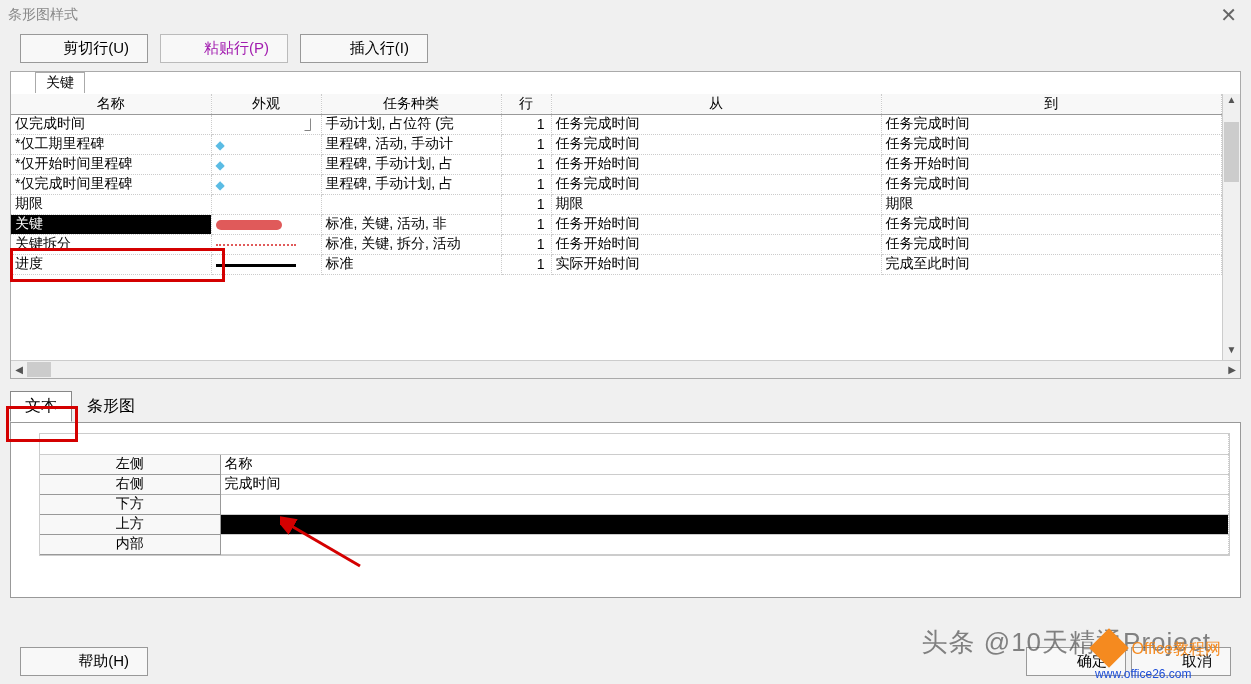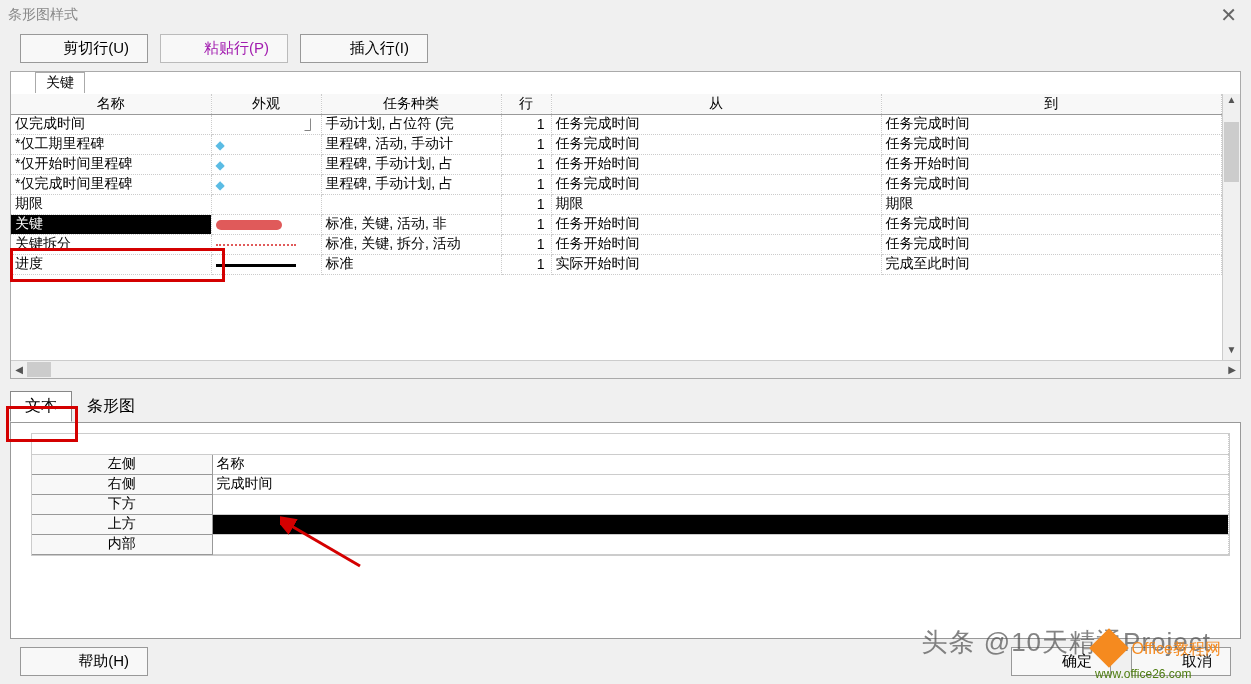--- a/index.html
+++ b/index.html
@@ -113,22 +113,22 @@
   .red-box {
     position:absolute;
     border:3px solid #d40000;
     pointer-events:none;
     z-index:50;
   }
   .lower-panel {
     margin: 0 10px;
     border:1px solid #999;
     background:#fff;
-    height: 217px;
-    padding: 10px 10px 10px 20px;
+    height: 176px;
+    padding: 10px 10px 10px 28px;
     position:relative;
   }
   .lower-grid { border:1px solid #ccc; }
   .lower-grid table th { width:180px; text-align:center; border-right:1px solid #999;}
   .lower-grid td { border-bottom:1px solid #ccc;}
   .sel-black { background:#000; color:#fff; }
 
   .bottom-row {
     position:absolute;
     bottom:8px; left:20px; right:20px;
@@ -351,24 +351,24 @@
   <defs>
       <marker id="ah" markerWidth="10" markerHeight="10" refX="2" refY="3" orient="auto">
     <path d="M0,0 L0,6 L8,3 z" fill="#d40000"></path>
       </marker>
     </defs>
   <line x1="80" y1="50" x2="8" y2="8" stroke="#d40000" stroke-width="3" marker-end="url(#ah)"></line>
 </svg>
 
 <div class="bottom-row">
   <button class="btn">帮助(H)</button>
-  <div style="display:flex; gap:20px;">
+  <div style="display:flex; gap:5px;">
     <button class="btn" style="min-width:100px;">确定</button>
     <button class="btn" style="min-width:100px;">取消</button>
   </div>
 </div>
 
 <div class="watermark1">头条 @10天精通Project</div>
 <div class="watermark2">
   <span class="wm-logo"></span>
   <span>Office教程网</span><br>
-  <span style="font-size:12px;color:#4d7c0f;">www.office26.com</span>
+  <span style="font-size:12px;color:#1d4ed8;">www.office26.com</span>
 </div>
 
 </body></html>

